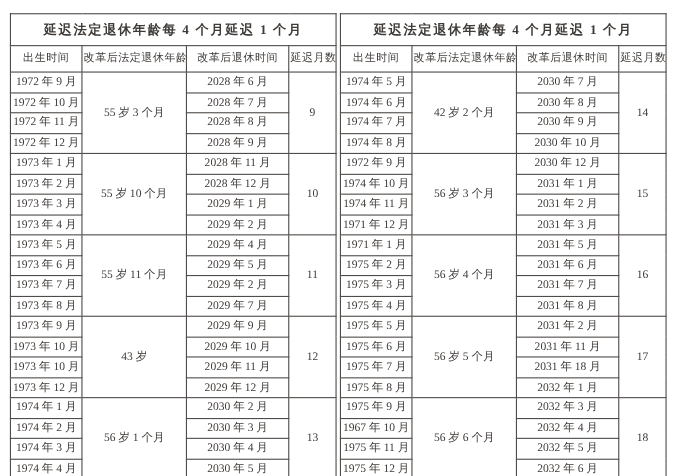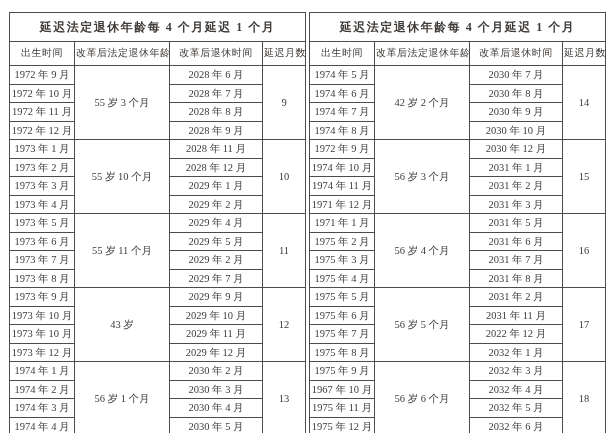--- a/index.html
+++ b/index.html
@@ -220,21 +220,21 @@
           <td rowspan="4">56 岁 5 个月</td>
           <td>2031 年 2 月</td>
           <td rowspan="4">17</td>
         </tr>
       <tr>
           <td>1975 年 6 月</td>
           <td>2031 年 11 月</td>
         </tr>
       <tr>
           <td>1975 年 7 月</td>
-          <td>2022 年 12 月</td>
+          <td>2031 年 18 月</td>
         </tr>
       <tr>
           <td>1975 年 8 月</td>
           <td>2032 年 1 月</td>
         </tr>
 
       <tr>
           <td>1975 年 9 月</td>
           <td rowspan="4">56 岁 6 个月</td>
           <td>2032 年 3 月</td>

